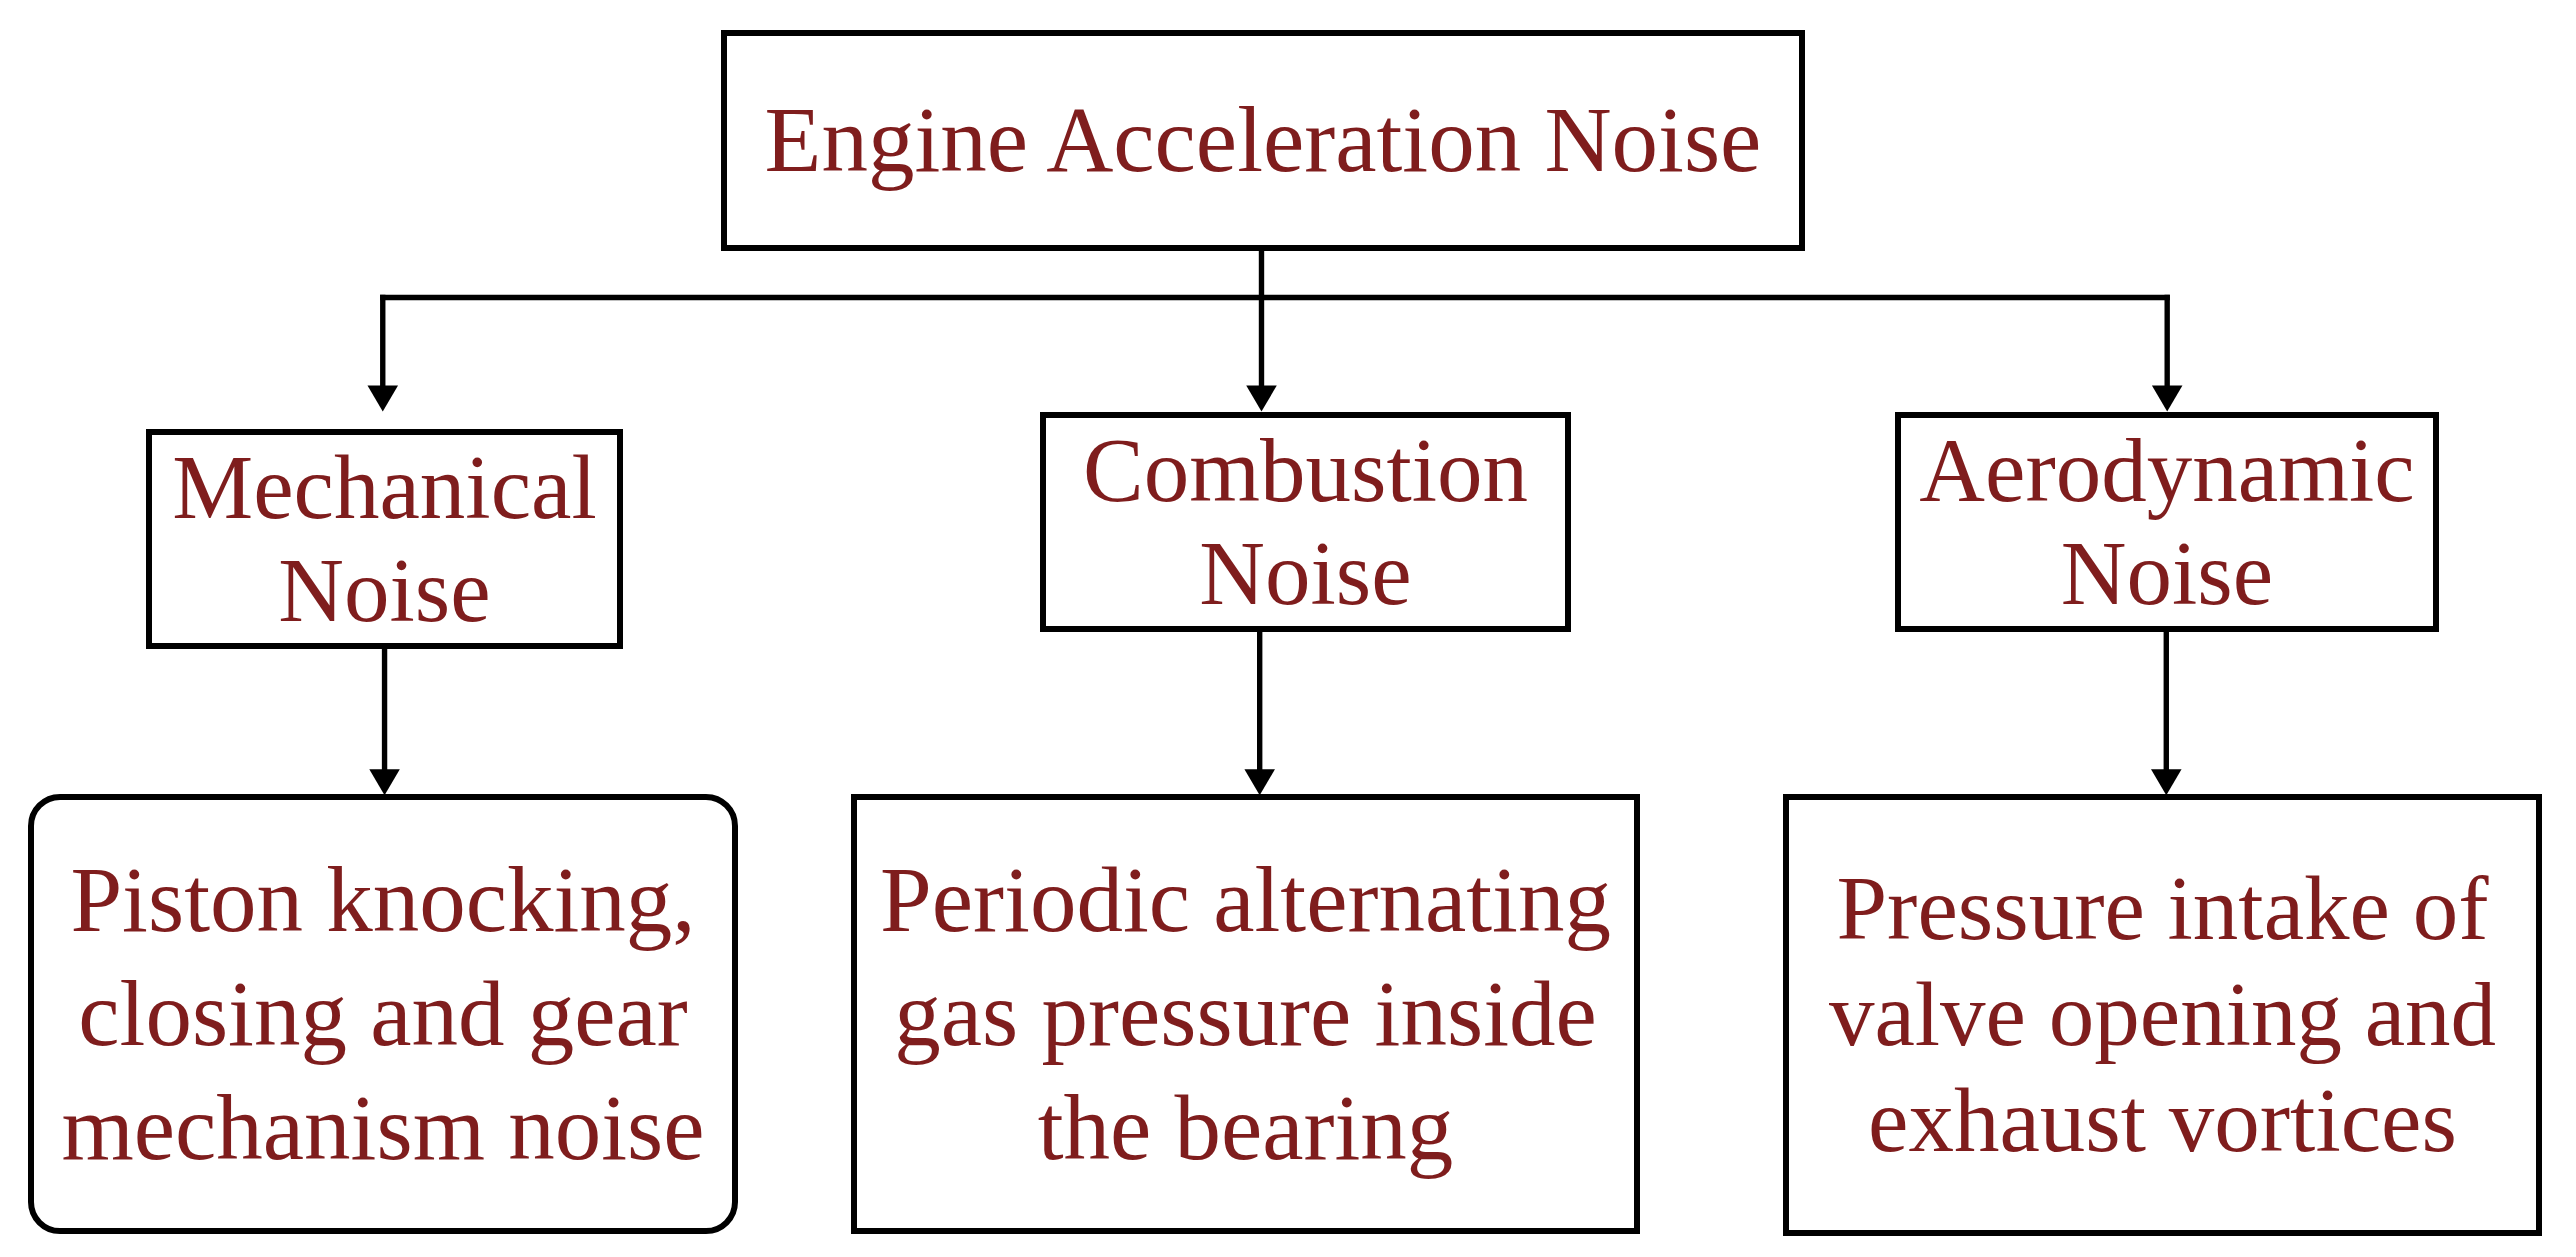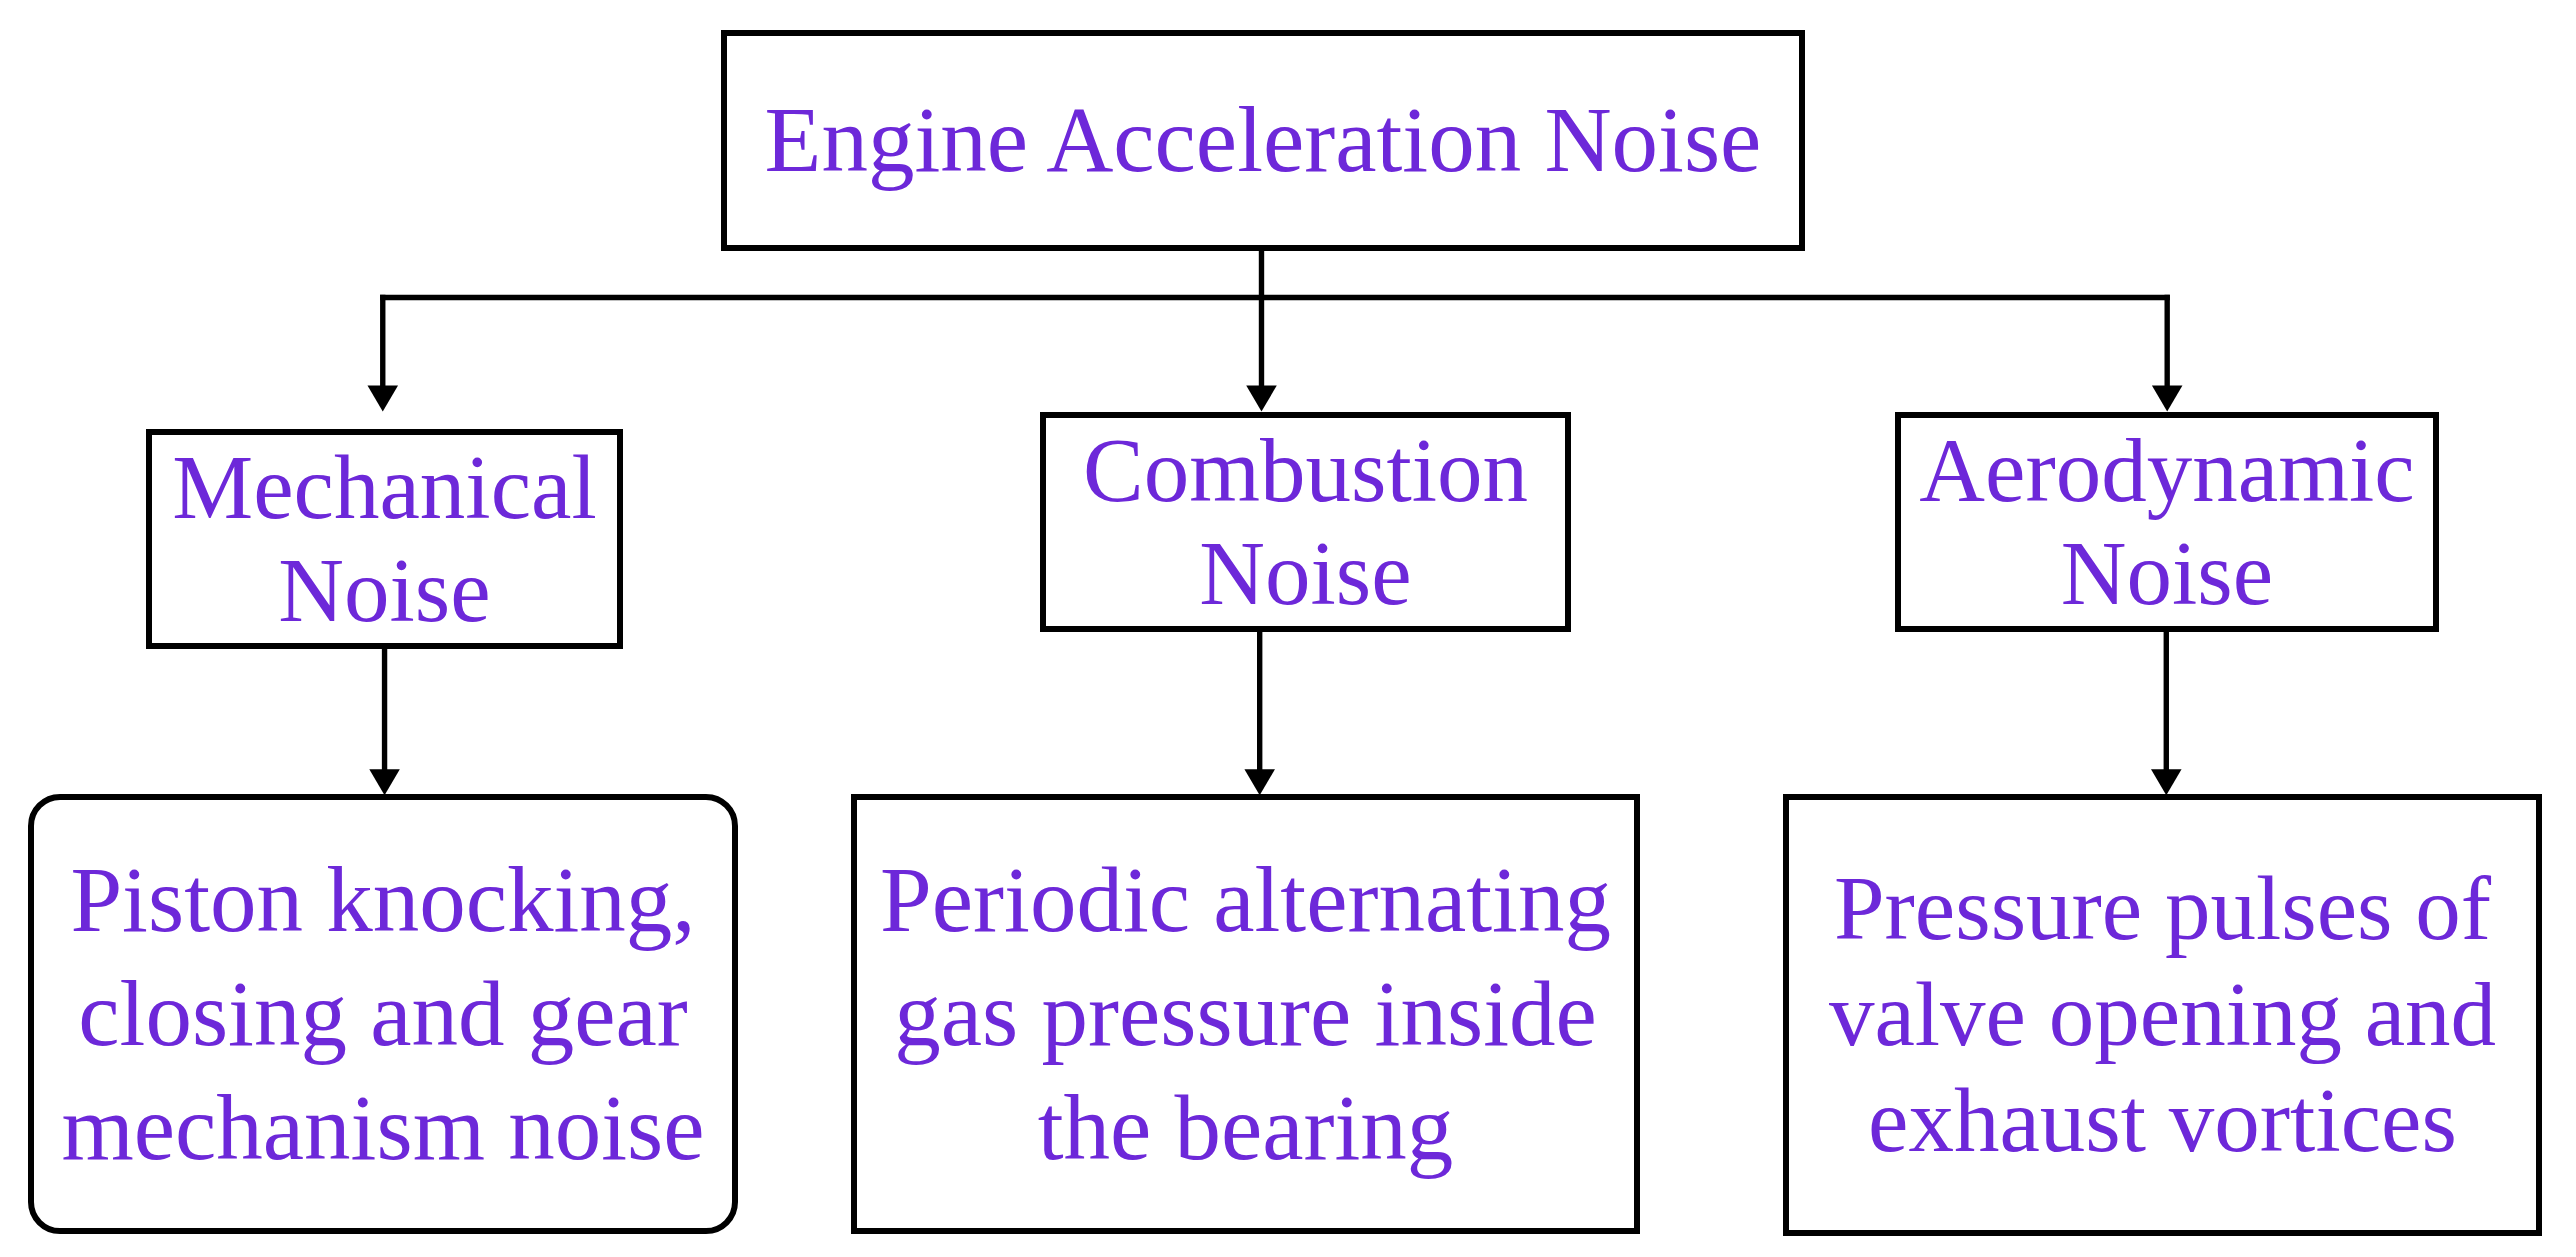--- a/index.html
+++ b/index.html
@@ -7,21 +7,21 @@
     padding: 0;
     background: #ffffff;
   }
   .canvas {
     position: relative;
     width: 2576px;
     height: 1258px;
     background: #ffffff;
     overflow: hidden;
     font-family: "Liberation Serif", "DejaVu Serif", serif;
-    color: #6d28d9;
+    color: #7f1d1d;
   }
   .node {
     position: absolute;
     box-sizing: border-box;
     border: 6.3px solid #000000;
     background: #ffffff;
     display: flex;
     flex-direction: column;
     align-items: center;
     justify-content: center;
@@ -112,19 +112,19 @@
     <div>mechanism noise</div>
   </div>
 
   <div class="node node--leaf" style="left:851px; top:794px; width:789px; height:440px;">
     <div>Periodic alternating</div>
     <div>gas pressure inside</div>
     <div>the bearing</div>
   </div>
 
   <div class="node node--leaf node--leaf-tall" style="left:1783px; top:794px; width:759px; height:442px;">
-    <div>Pressure pulses of</div>
+    <div>Pressure intake of</div>
     <div>valve opening and</div>
     <div>exhaust vortices</div>
   </div>
 
 </div>
 
 
 </body></html>

